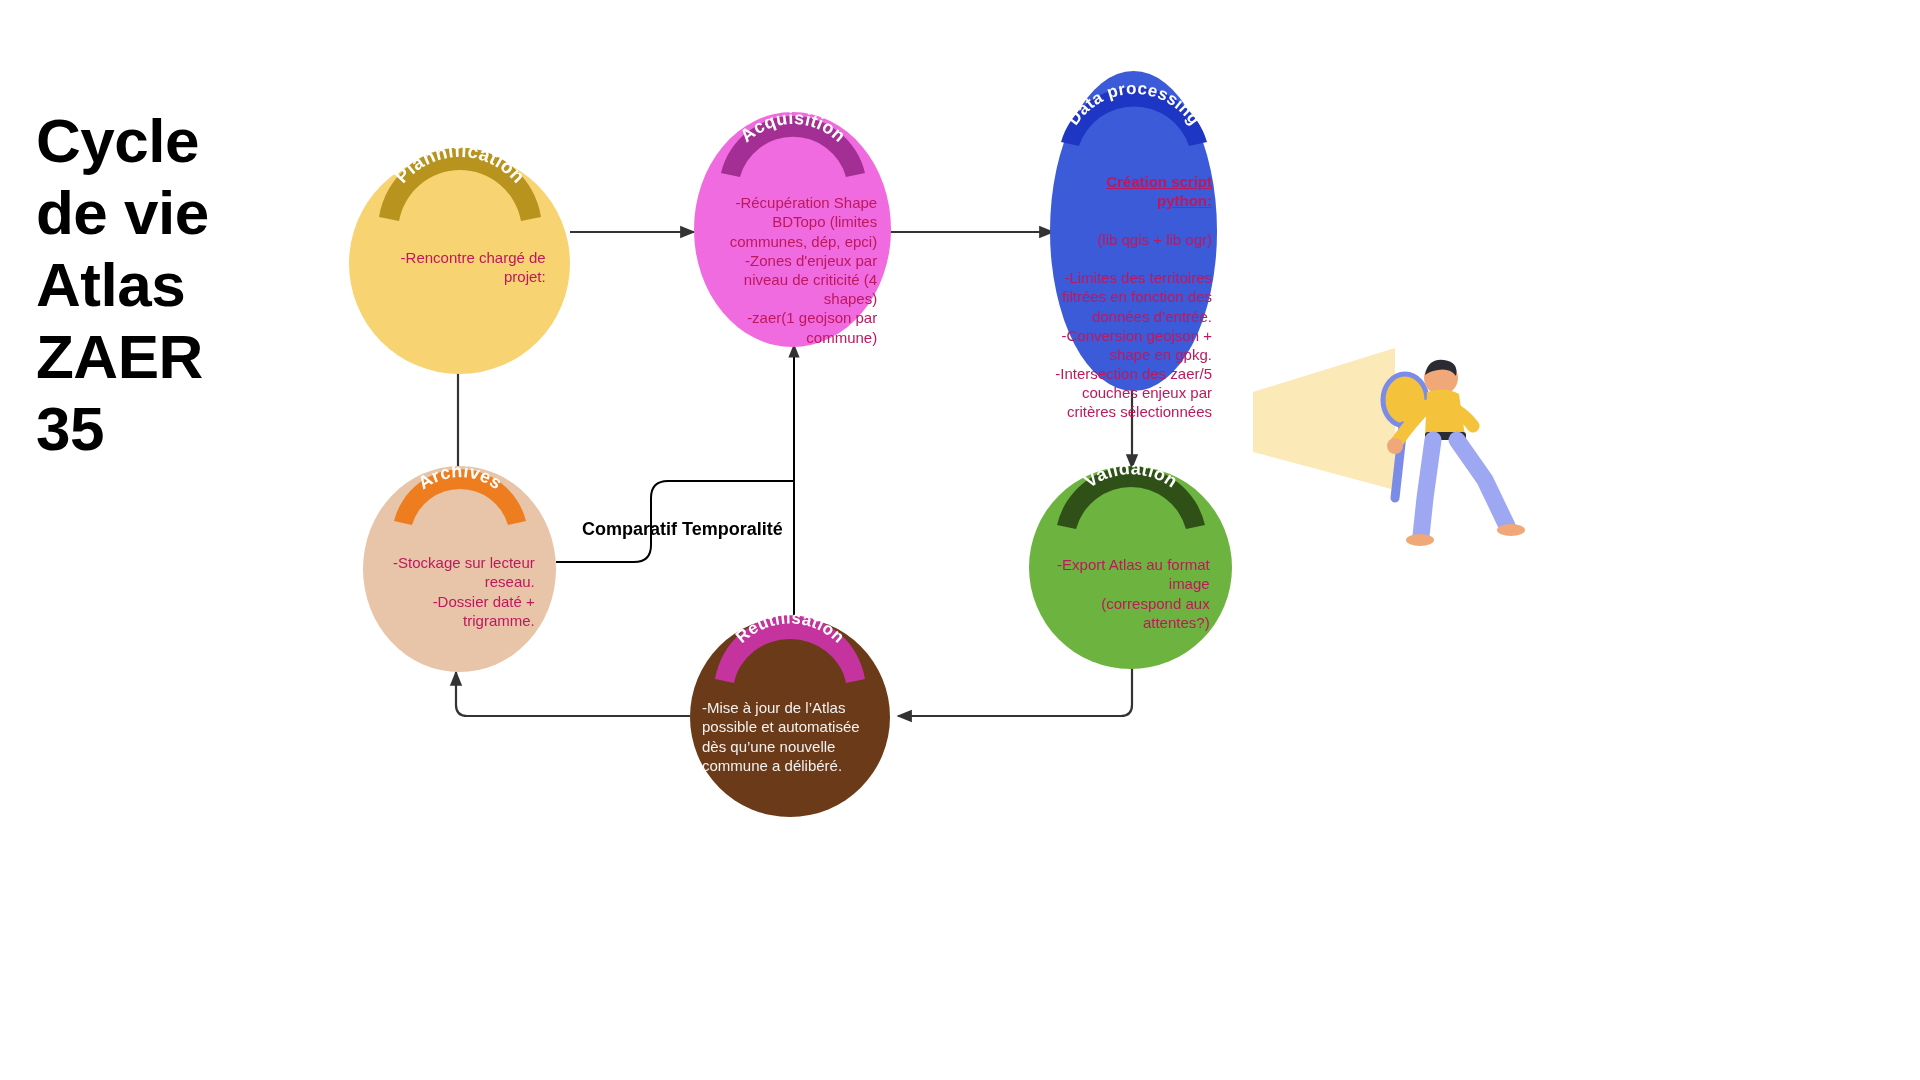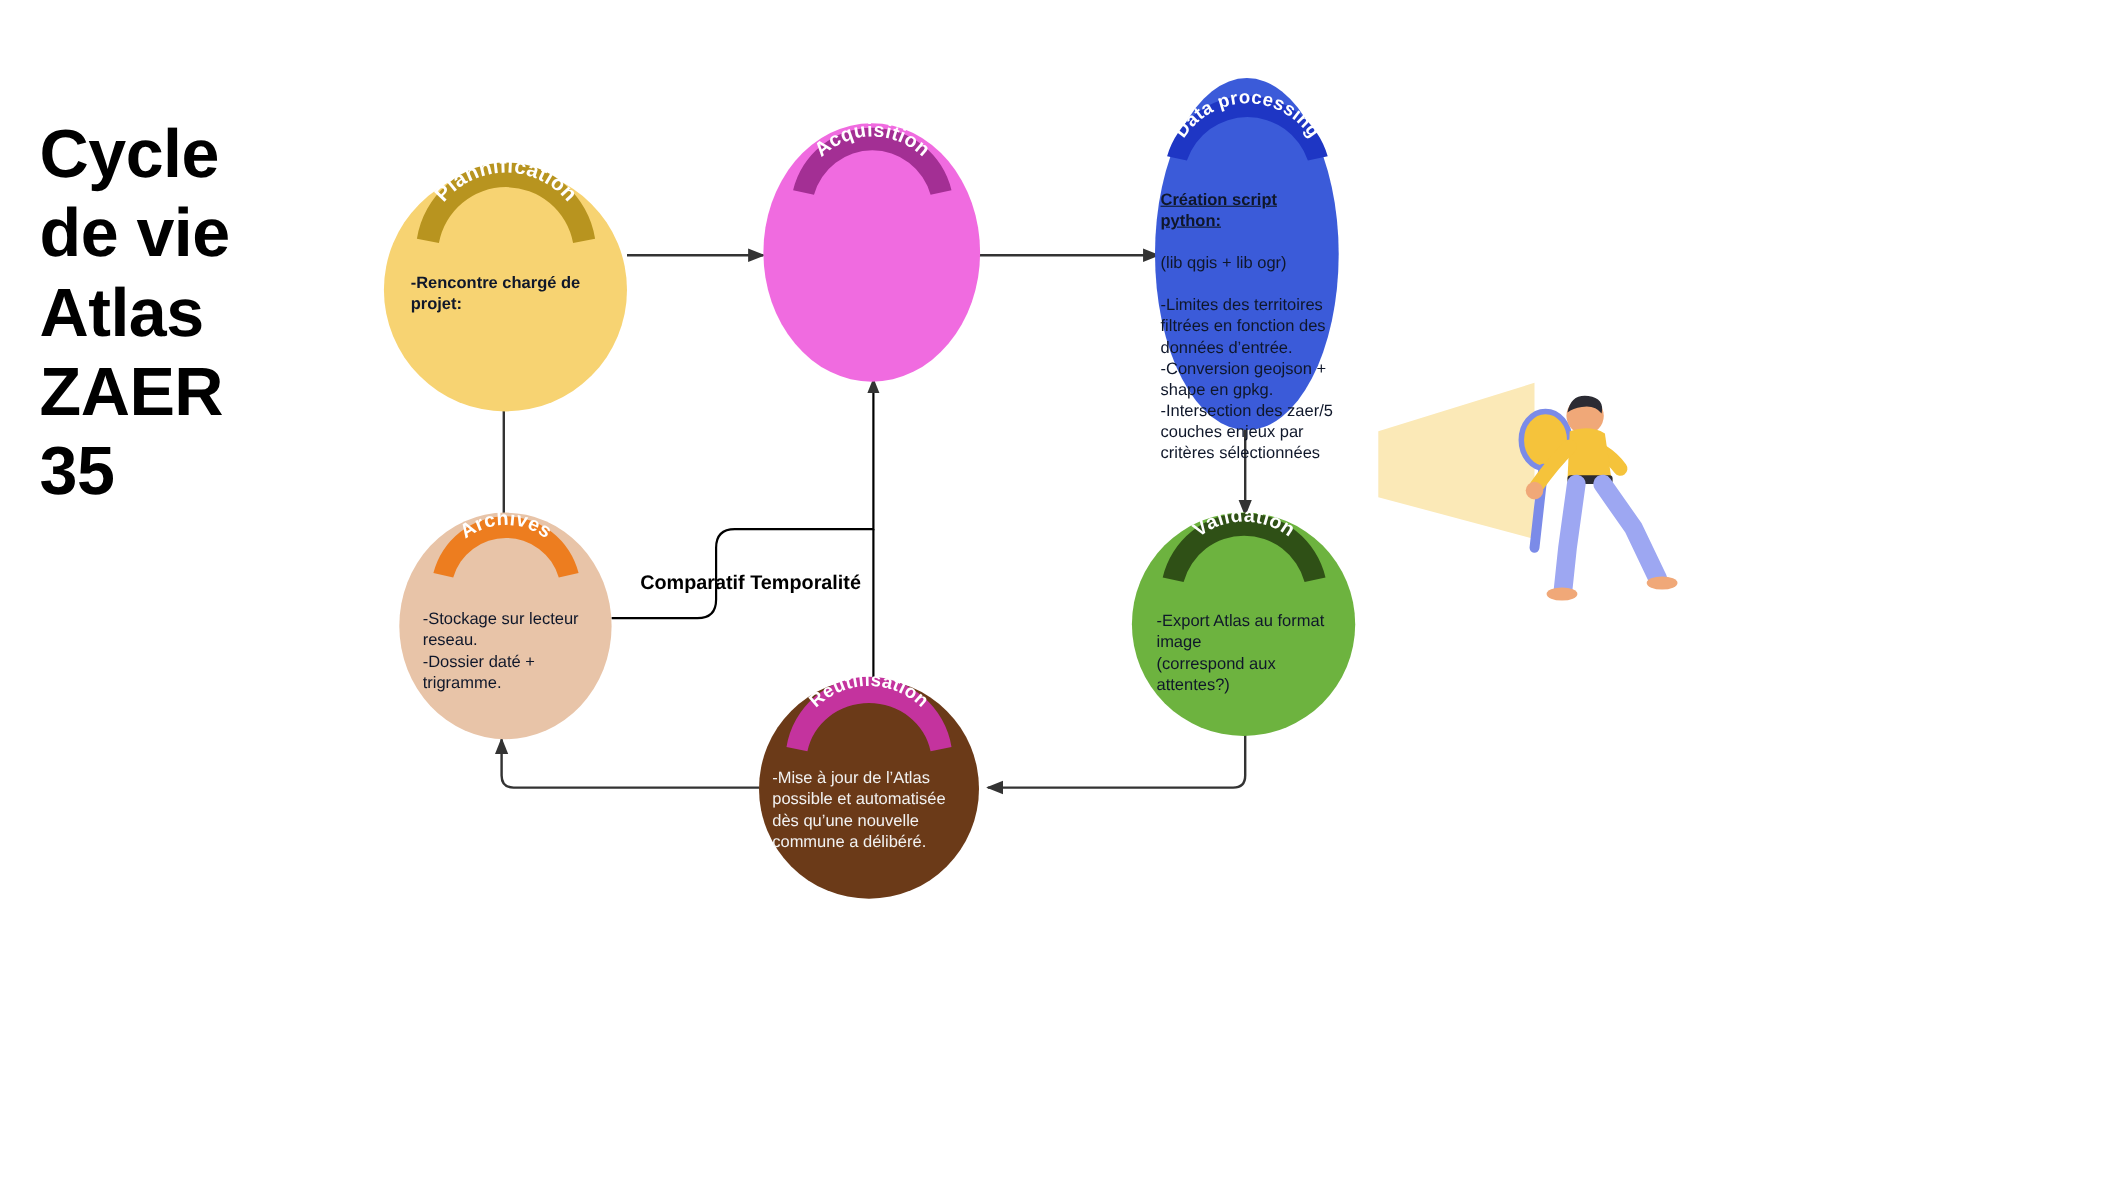--- a/index.html
+++ b/index.html
@@ -38,27 +38,27 @@
   .node .shape{
     position:absolute;
     left:0;top:0;
     width:100%;height:100%;
     border-radius:50%;
   }
   .node .body{
     position:relative;
     z-index:3;
     width:78%;
-    text-align:left;
+    text-align:right;
     font-size:15px;
     line-height:1.28;
-    color:#0f172a;
+    color:#be185d;
     white-space:pre-line;
   }
-  .node .body .lead{ font-weight:bold; }
+  .node .body .lead{ font-weight:normal; }
   .node .body .lead-u{ font-weight:bold; text-decoration:underline; }
 
   
   .banner{
     position:absolute;
     z-index:4;
     left:50%;
     transform:translateX(-50%);
     pointer-events:none;
   }
@@ -144,20 +144,25 @@
       <div class="shape" style="background:#F06BE0;"></div>
       <div class="banner" style="top:7px; width:168px;">
         <svg viewBox="0 0 168 58" width="168" height="58">
           <path d="M 12 54 A 74 74 0 0 1 156 54 L 137 58 A 55 55 0 0 0 31 58 Z" fill="#A32F94"></path>
           <path id="aq-arc" d="M 21 54 A 65 65 0 0 1 147 54" fill="none"></path>
           <text font-size="18">
             <textPath href="#aq-arc" startOffset="50%" text-anchor="middle">Acquisition</textPath>
           </text>
         </svg>
       </div>
+      <div class="body" style="margin-top:62px; width:86%;">
+        <span>-Récupération Shape BDTopo (limites communes, dép, epci)
+-Zones d'enjeux par niveau de criticité (4 shapes)
+-zaer(1 geojson par commune)</span>
+      </div>
     </div>
 
     <div class="node" style="left:1050px; top:71px; width:167px; height:320px;">
       <div class="shape" style="background:#3B5BD9;"></div>
       <div class="banner" style="top:15px; width:162px;">
         <svg viewBox="0 0 162 60" width="162" height="60">
           <path d="M 8 56 A 76 76 0 0 1 154 56 L 136 60 A 58 58 0 0 0 26 60 Z" fill="#1E36C4"></path>
           <path id="dp-arc" d="M 16 56 A 68 68 0 0 1 146 56" fill="none"></path>
           <text font-size="17">
             <textPath href="#dp-arc" startOffset="50%" text-anchor="middle">Data processing</textPath>

